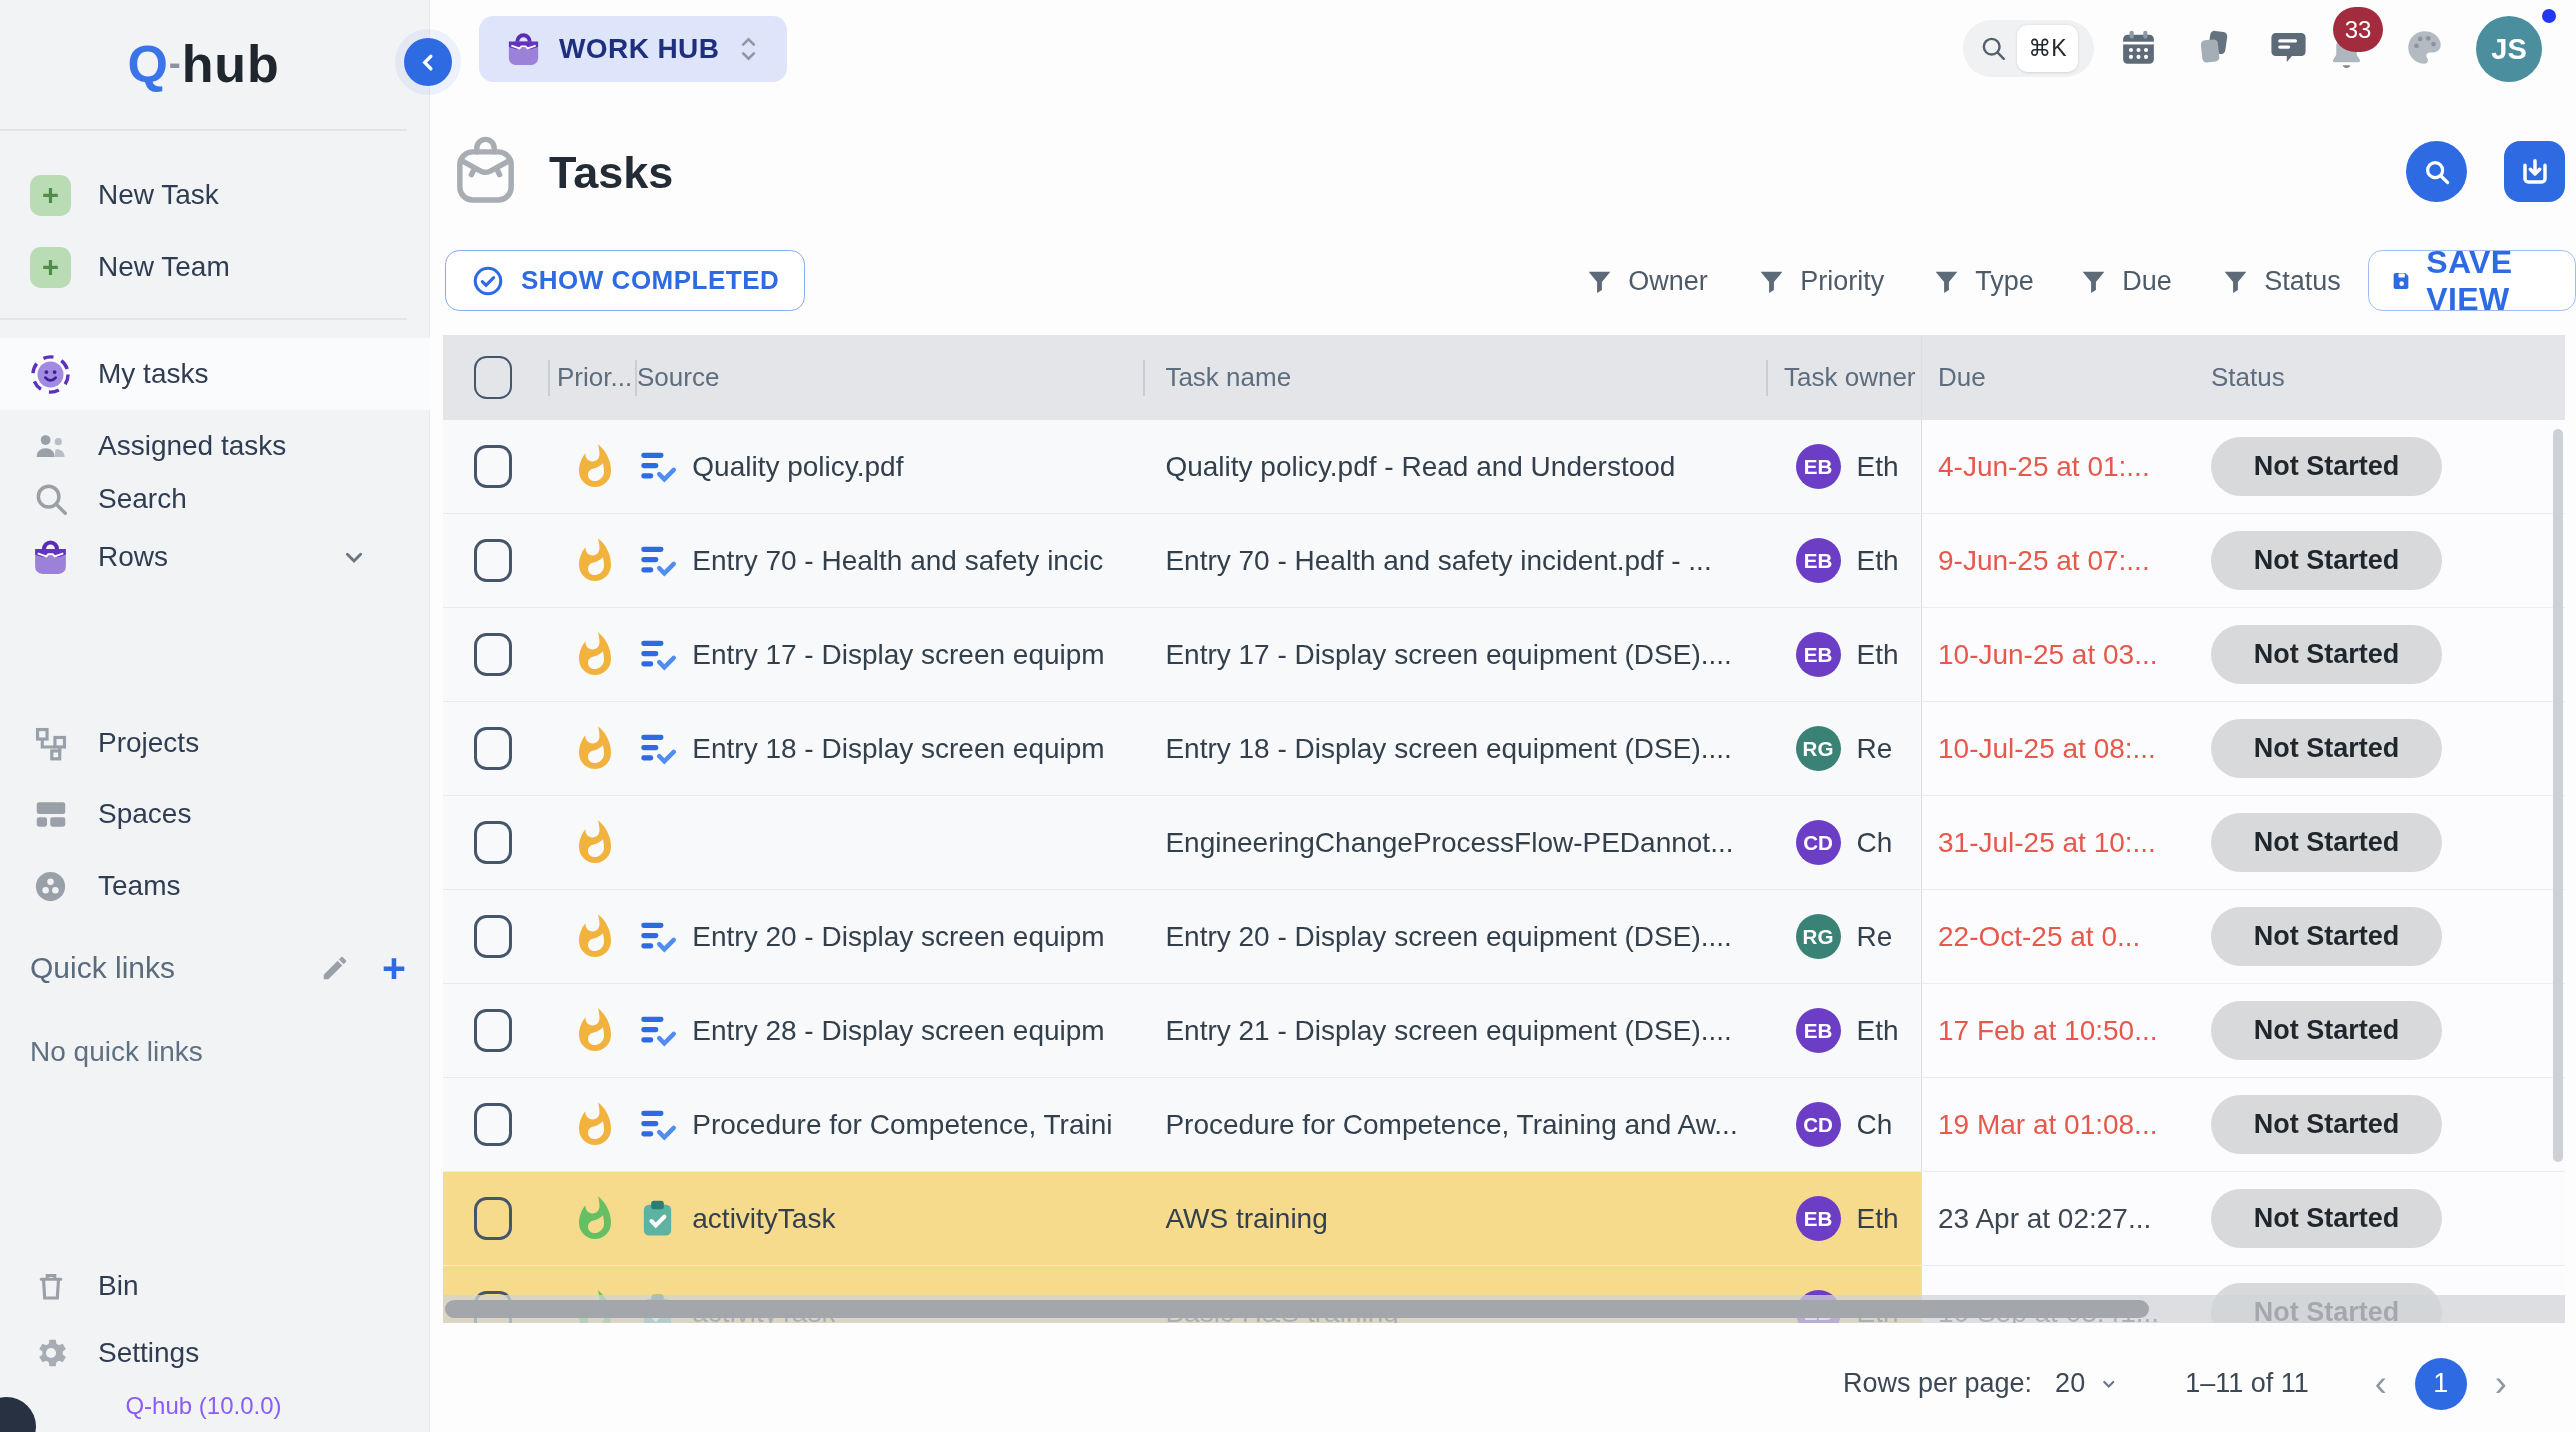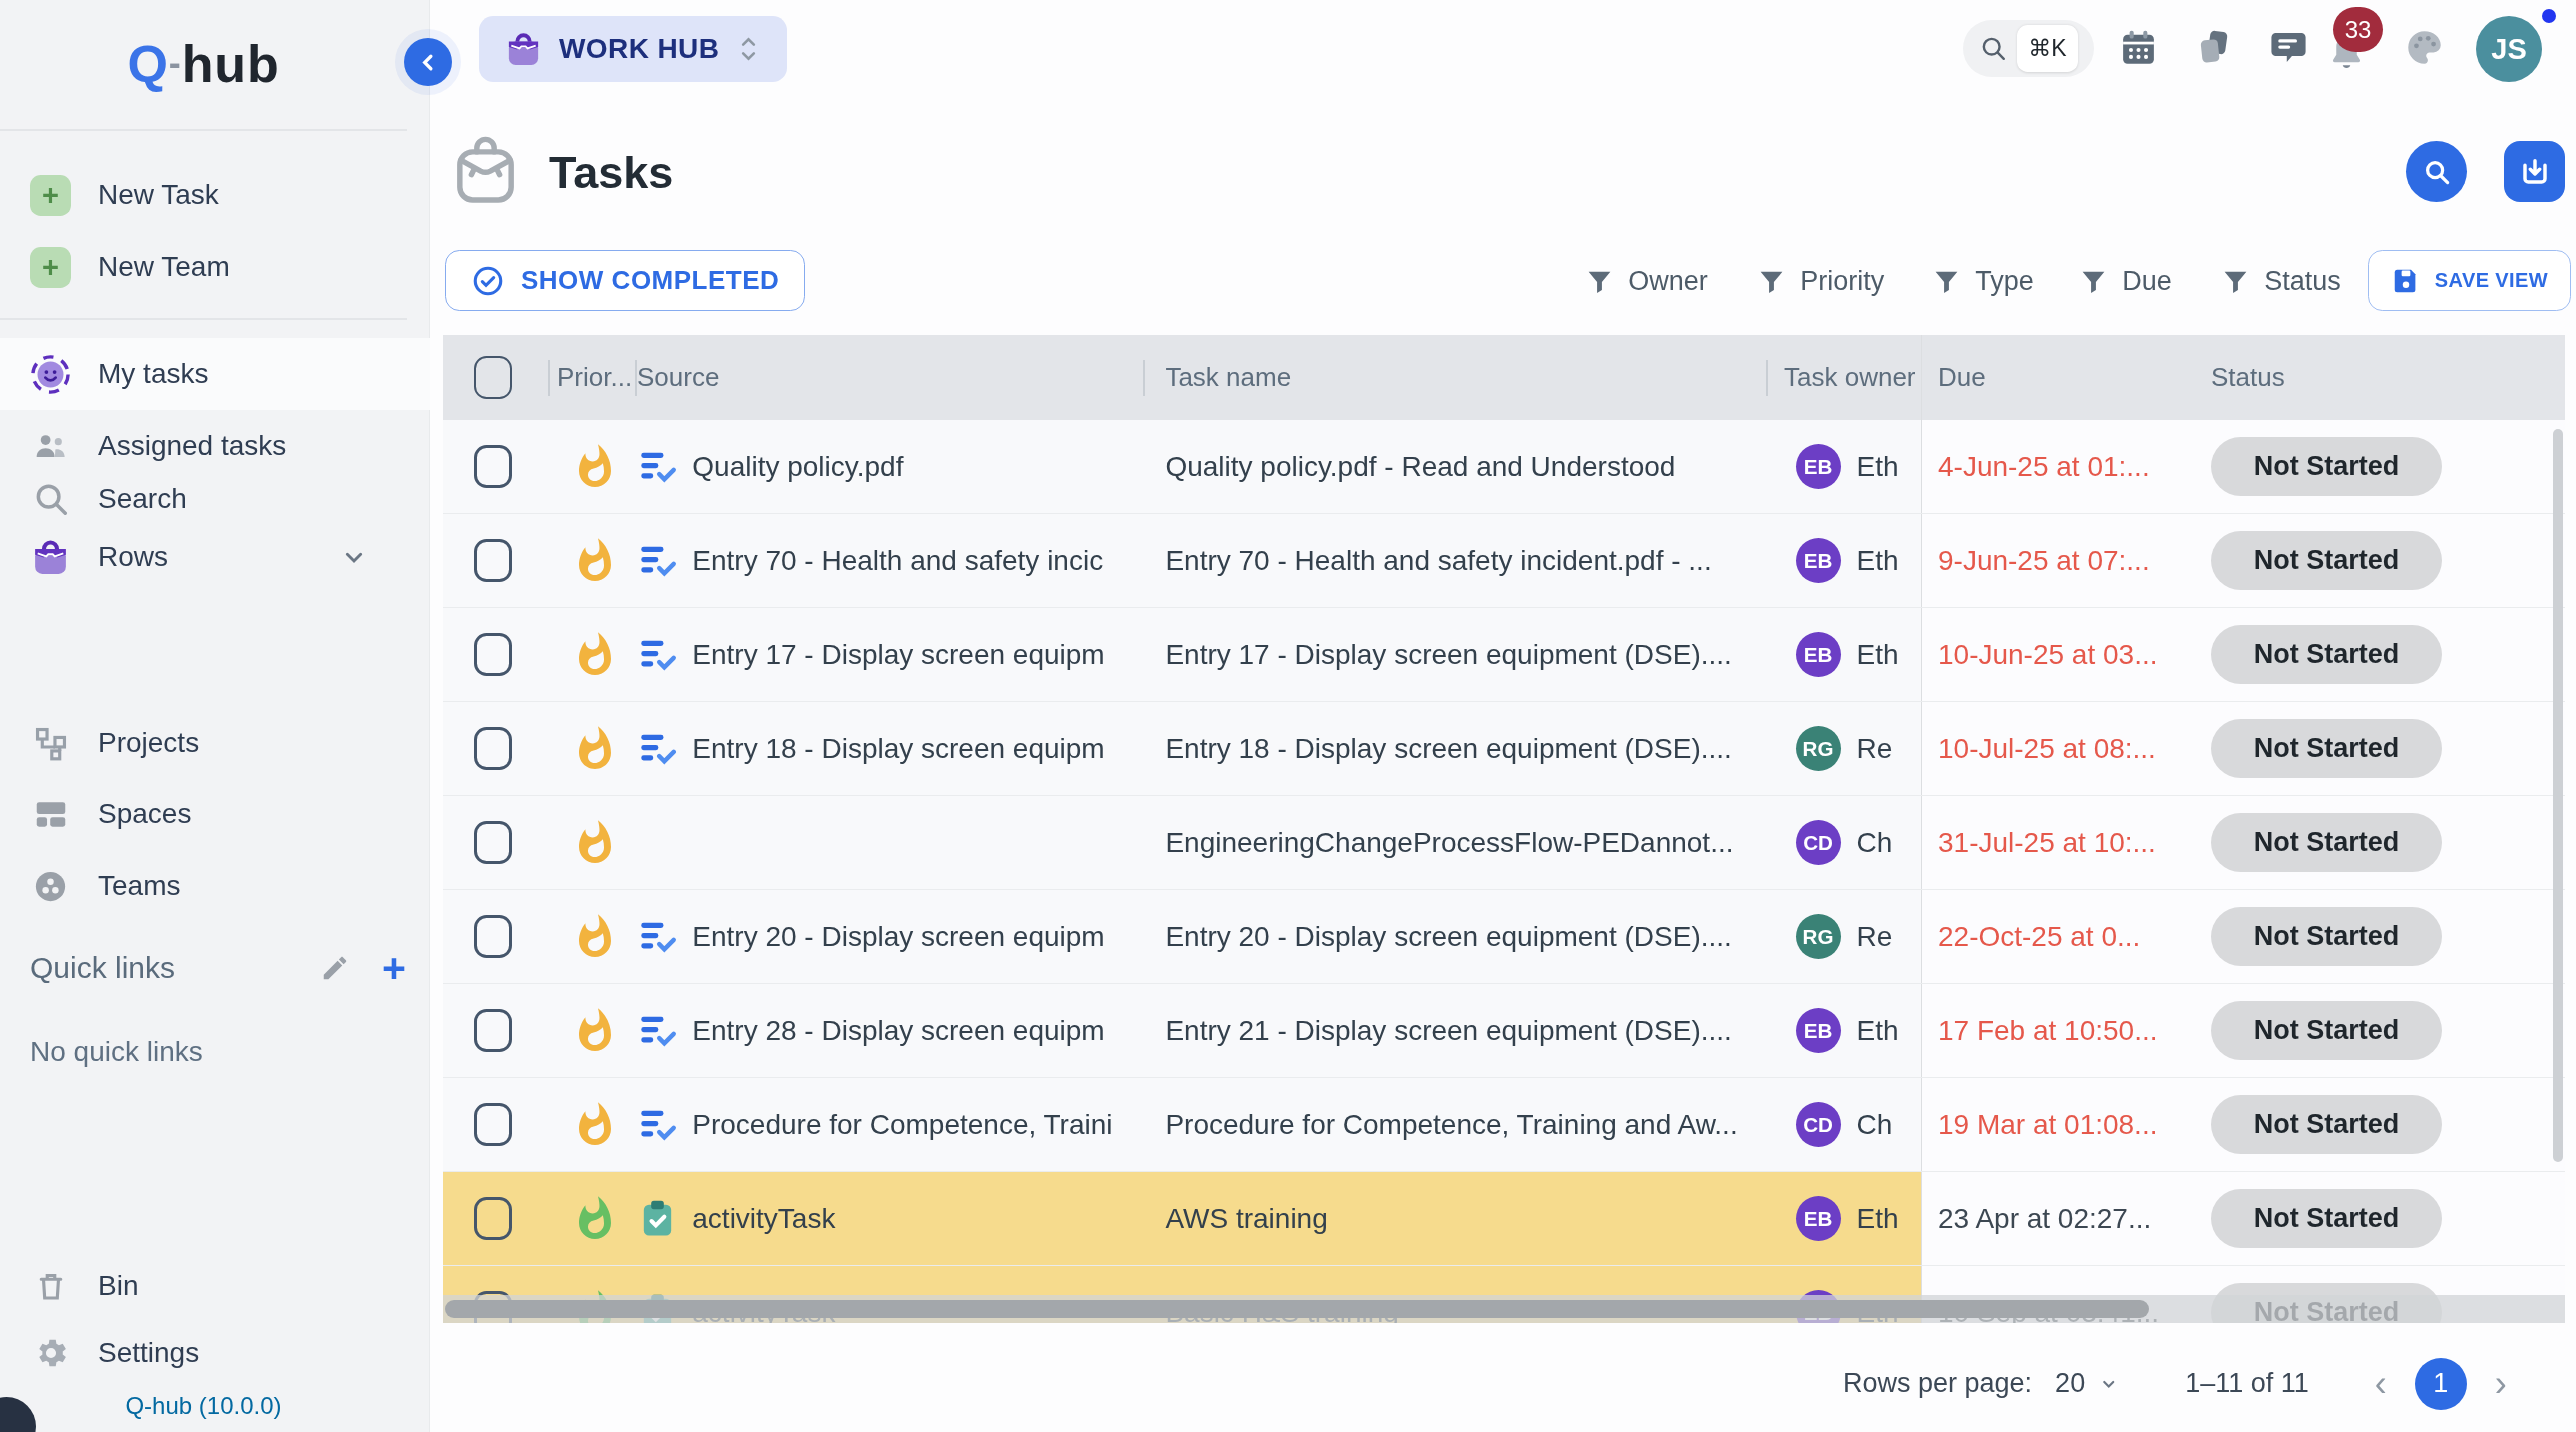--- a/index.html
+++ b/index.html
@@ -20,21 +20,21 @@
   .sb-row { position:absolute; left:0; width:430px; height:72px; display:flex; align-items:center; }
   .sb-row .ic { width:41px; height:41px; margin-left:30px; display:flex; align-items:center; justify-content:center; flex:none; }
   .sb-row .lbl { margin-left:27px; font-size:28px; font-weight:500; color:#2f3d52; }
   .sb-row.active { background:#fafbfc; }
   .green-sq { width:41px; height:41px; border-radius:10.7px; background:#b9dcb4;
     display:flex; align-items:center; justify-content:center; color:#4e8d49; font-size:29px; font-weight:bold; }
   .qlinks { position:absolute; left:30px; top:941px; width:376px; height:54px; display:flex; align-items:center; }
   .qlinks .t { font-size:30px; font-weight:500; color:#5a6b7c; }
   .qlinks .tools { margin-left:auto; display:flex; align-items:center; gap:32px; }
   .noquick { position:absolute; left:30px; top:1036px; font-size:28px; color:#5f7082; }
-  .version { position:absolute; left:0; top:1392px; width:407px; text-align:center; font-size:24px; color:#0369a1; }
+  .version { position:absolute; left:0; top:1392px; width:407px; text-align:center; font-size:24px; color:#8b5cf6; }
   .corner-bubble { position:absolute; left:-23px; bottom:-23px; width:59px; height:59px; border-radius:50%; background:#273142; }
 
   
   .hub-pill { position:absolute; left:479px; top:16px; height:66px; padding:0 25px;
     background:#dee4f9; border-radius:14.3px; display:flex; align-items:center; gap:16px; }
   .hub-pill .t { font-size:28px; font-weight:bold; color:#1d2f7d; letter-spacing:0.4px; }
   .search-pill { position:absolute; left:1963px; top:19.7px; width:131px; height:57px;
     background:#f0f1f3; border-radius:29px; display:flex; align-items:center; padding-left:16px; gap:9px; }
   .kbd { background:#fff; border-radius:10.7px; width:61px; height:47px; display:flex;
     align-items:center; justify-content:center; font-size:23px; color:#1f262c;
@@ -56,21 +56,21 @@
   .round-btn.export { left:2504px; border-radius:16px; }
 
   
   .show-completed { position:absolute; left:445px; top:250px; height:61px; padding:0 25px;
     border:1.8px solid #86abef; border-radius:14.3px; background:#fff; display:flex; align-items:center; gap:16px;
     color:#2e6be3; font-size:26px; font-weight:bold; letter-spacing:0.5px; }
   .filter { position:absolute; top:256px; height:50px; display:flex; align-items:center; gap:14.3px;
     font-size:27px; color:#4d5b68; }
   .save-view { position:absolute; left:2368px; top:250px; height:61px; padding:0 21.5px;
     border:1.8px solid #9fbdf2; border-radius:14.3px; background:#fff; display:flex; align-items:center; gap:14.3px;
-    color:#2e6be3; font-size:20px; font-weight:bold; letter-spacing:0.4px; }
+    color:#2e6be3; font-size:32px; font-weight:bold; letter-spacing:0.4px; }
 
   
   .table { position:absolute; left:443px; top:335px; width:2122px; height:988px; overflow:hidden; }
   .thead { position:relative; height:85px; background:#e3e5e9; }
   .thead .hcell { position:absolute; top:0; height:85px; display:flex; align-items:center;
     font-size:26px; color:#5d6d7d; }
   .vline::before { content:""; position:absolute; left:0; top:25px; height:36px; width:1.8px; background:#c9ced4; }
   .trow { position:relative; height:94px; background:#f8f9fb; border-bottom:1.8px solid #eaecee; }
   .trow.hl { background:#f6db8d; }
   .cell { position:absolute; top:0; height:100%; display:flex; align-items:center; overflow:hidden; }

